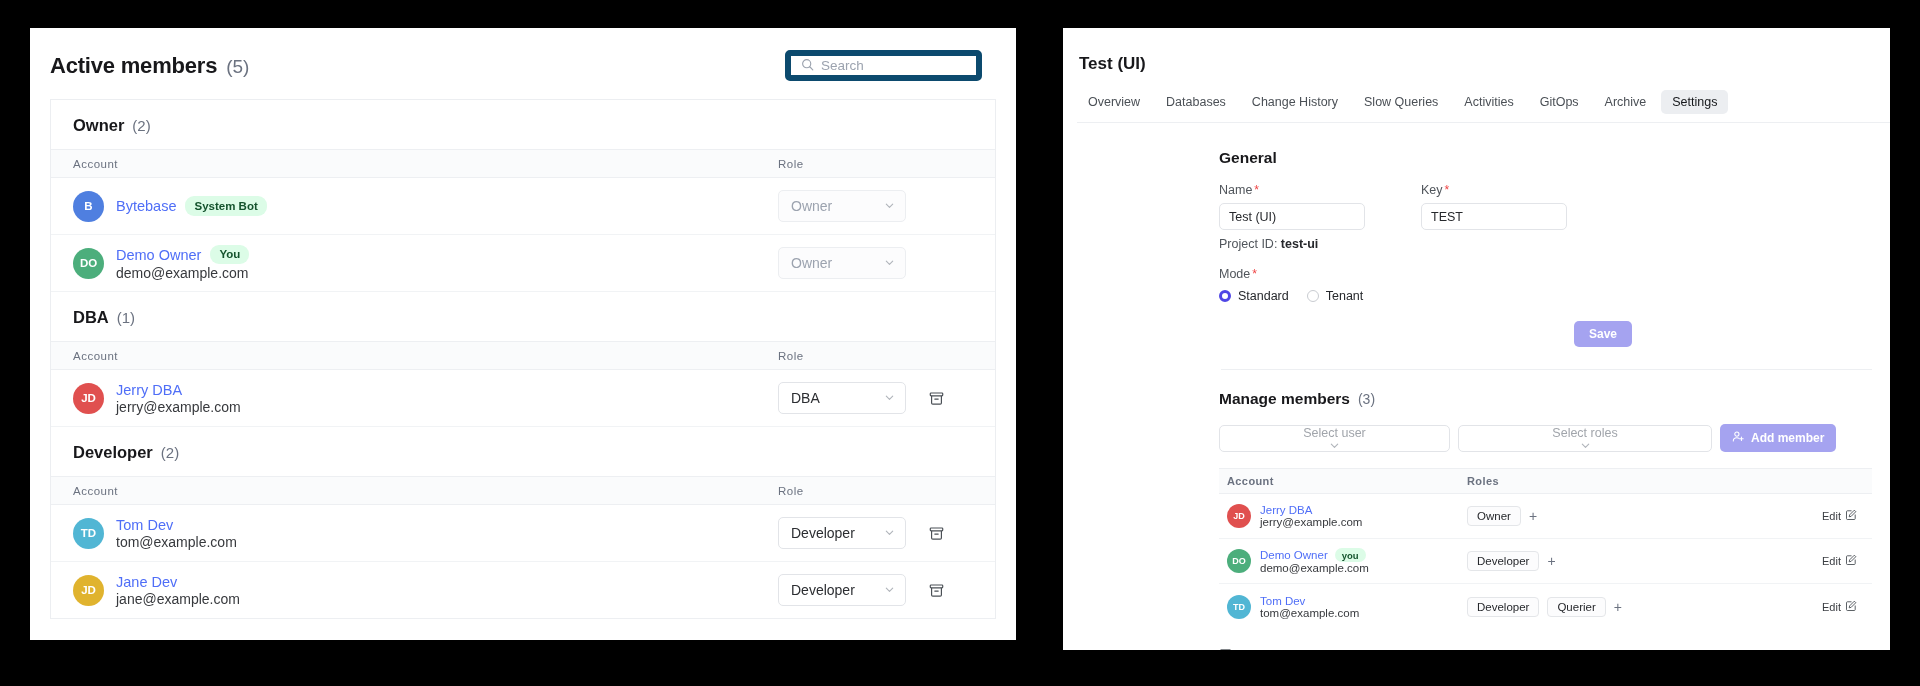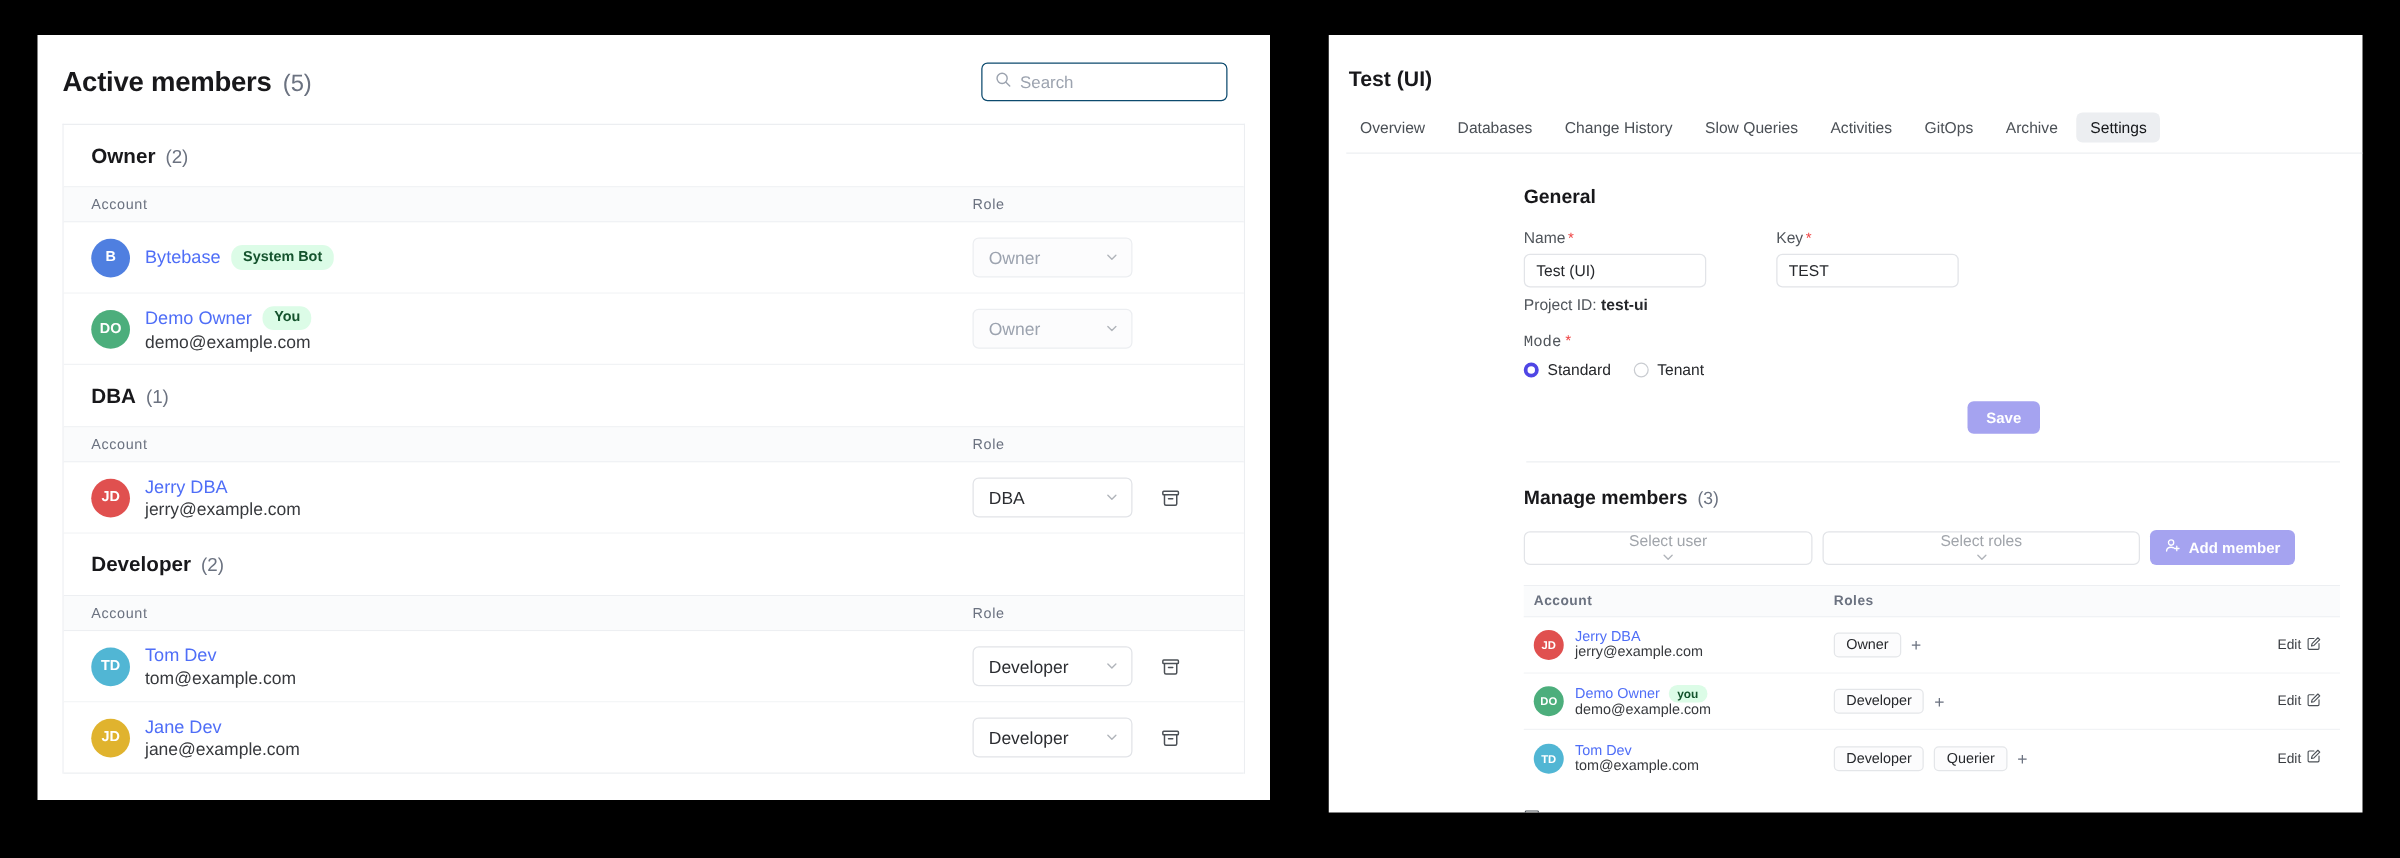--- a/index.html
+++ b/index.html
@@ -24,21 +24,21 @@
     display: flex; align-items: center; justify-content: space-between;
     padding: 22px 34px 18px 20px;
   }
   .lp-title { display: flex; align-items: baseline; gap: 9px; }
   .lp-title .t { font-size: 22px; font-weight: 700; color: #18181b; letter-spacing: -0.2px; }
   .lp-title .c { font-size: 19px; font-weight: 400; color: #6b7280; }
 
   .search-box {
     position: relative;
     width: 197px; height: 31px;
-    border: 1px solid #0c4a6e; border-radius: 5px;
+    border: 6px solid #0c4a6e; border-radius: 5px;
     background: #fff;
     display: flex; align-items: center; gap: 7px;
     padding: 0 10px;
   }
   .search-box svg { flex: 0 0 auto; }
   .search-box input {
     border: none; outline: none; width: 100%;
     font-family: "Liberation Sans", sans-serif;
     font-size: 13.5px; color: #333;
     background: transparent;
@@ -144,21 +144,21 @@
     width: 146px; height: 27px;
     border: 1px solid #e2e4e8; border-radius: 5px;
     padding: 0 9px;
     font-family: "Liberation Sans", sans-serif;
     font-size: 12.5px; color: #26282c;
     background: #fff; outline: none;
   }
   .project-id { font-size: 12.5px; color: #50555b; margin-top: 7px; }
   .project-id b { color: #26282c; font-weight: 700; }
 
-  .mode-label { font-size: 12.5px; color: #50555b; margin-top: 16px; font-family: Liberation Mono, monospace; }
+  .mode-label { font-size: 12.5px; color: #50555b; margin-top: 16px; }
   .radios { display: flex; align-items: center; gap: 18px; margin-top: 8px; }
   .radio { display: flex; align-items: center; gap: 7px; cursor: pointer; }
   .rdot {
     width: 12px; height: 12px; border-radius: 50%;
     border: 1.5px solid #c9ccd1; background: #fff;
     display: flex; align-items: center; justify-content: center;
   }
   .rdot.on { border: 3.5px solid #4f46e5; background: #fff; }
   .rtext { font-size: 12.5px; color: #26282c; }
 

